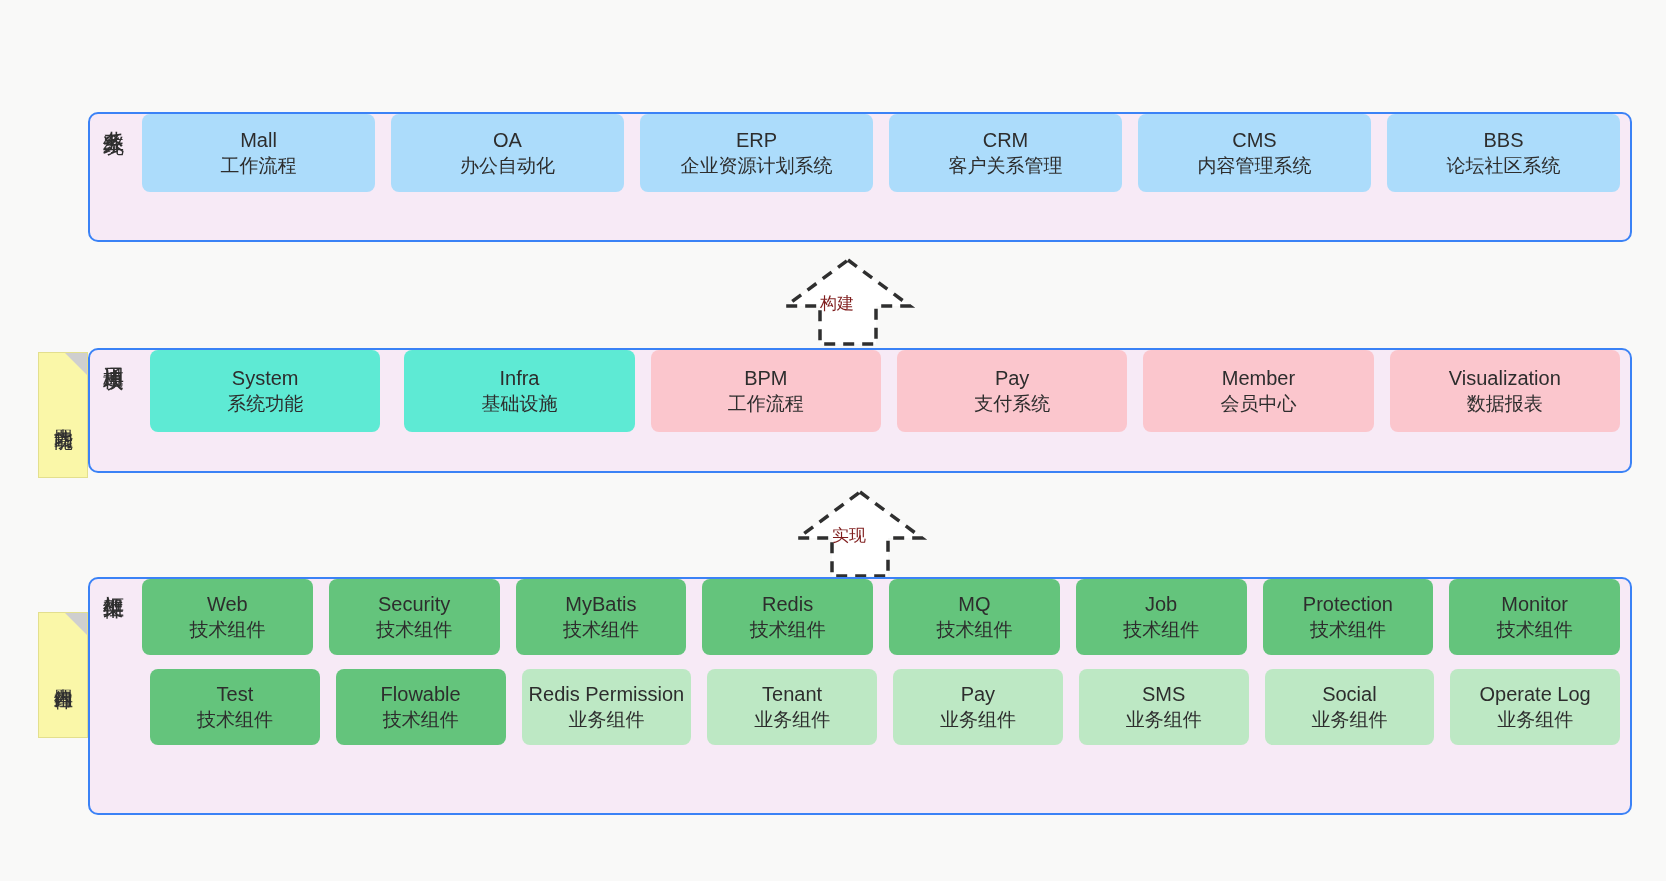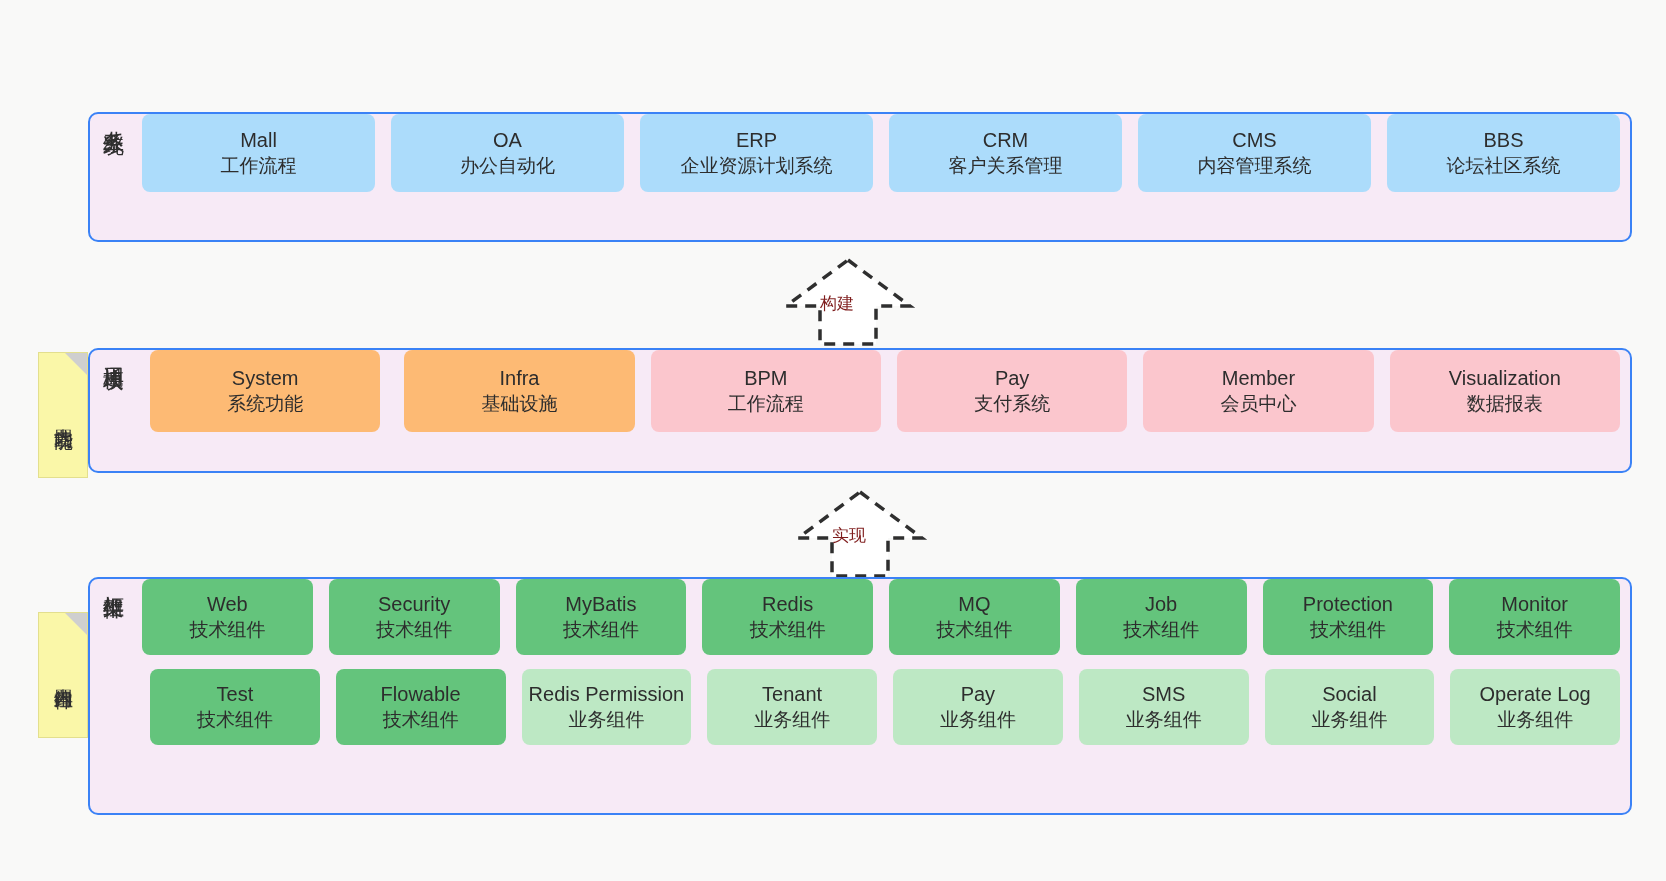--- a/index.html
+++ b/index.html
@@ -61,21 +61,21 @@
     justify-content:center;
     text-align:center;
     box-sizing:border-box;
     padding:6px 4px;
     line-height:1.26;
   }
   .card .en{font-size:20px;}
   .card .cn{font-size:19px;}
 
   .c-blue{background:#acdcfb;height:78px;}
-  .c-red{background:#fdba74;height:82px;margin-left:8px;}
+  .c-red{background:#5eead4;height:82px;margin-left:8px;}
   .c-pink{background:#fbc6cd;height:82px;}
   .c-green{background:#64c47c;height:76px;}
   .c-lgreen{background:#bde8c4;height:76px;}
 
   
   #layer-business{left:88px;top:112px;width:1544px;height:130px;}
   #layer-common{left:88px;top:348px;width:1544px;height:125px;}
   #layer-framework{left:88px;top:577px;width:1544px;height:238px;}
 
   

